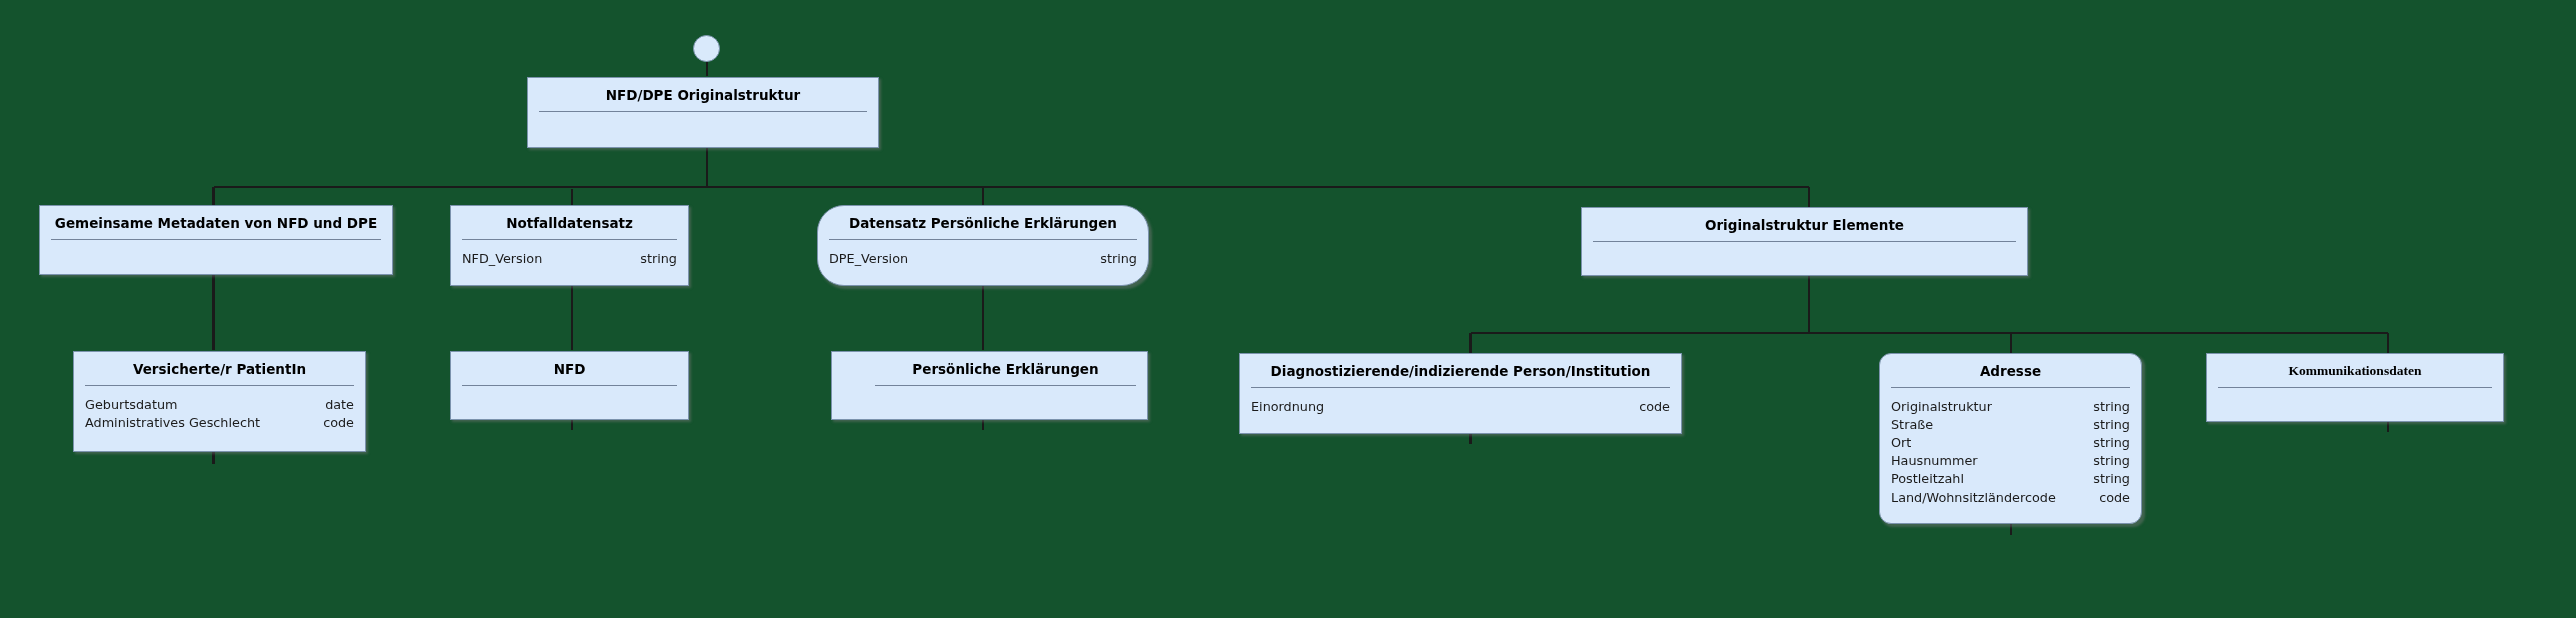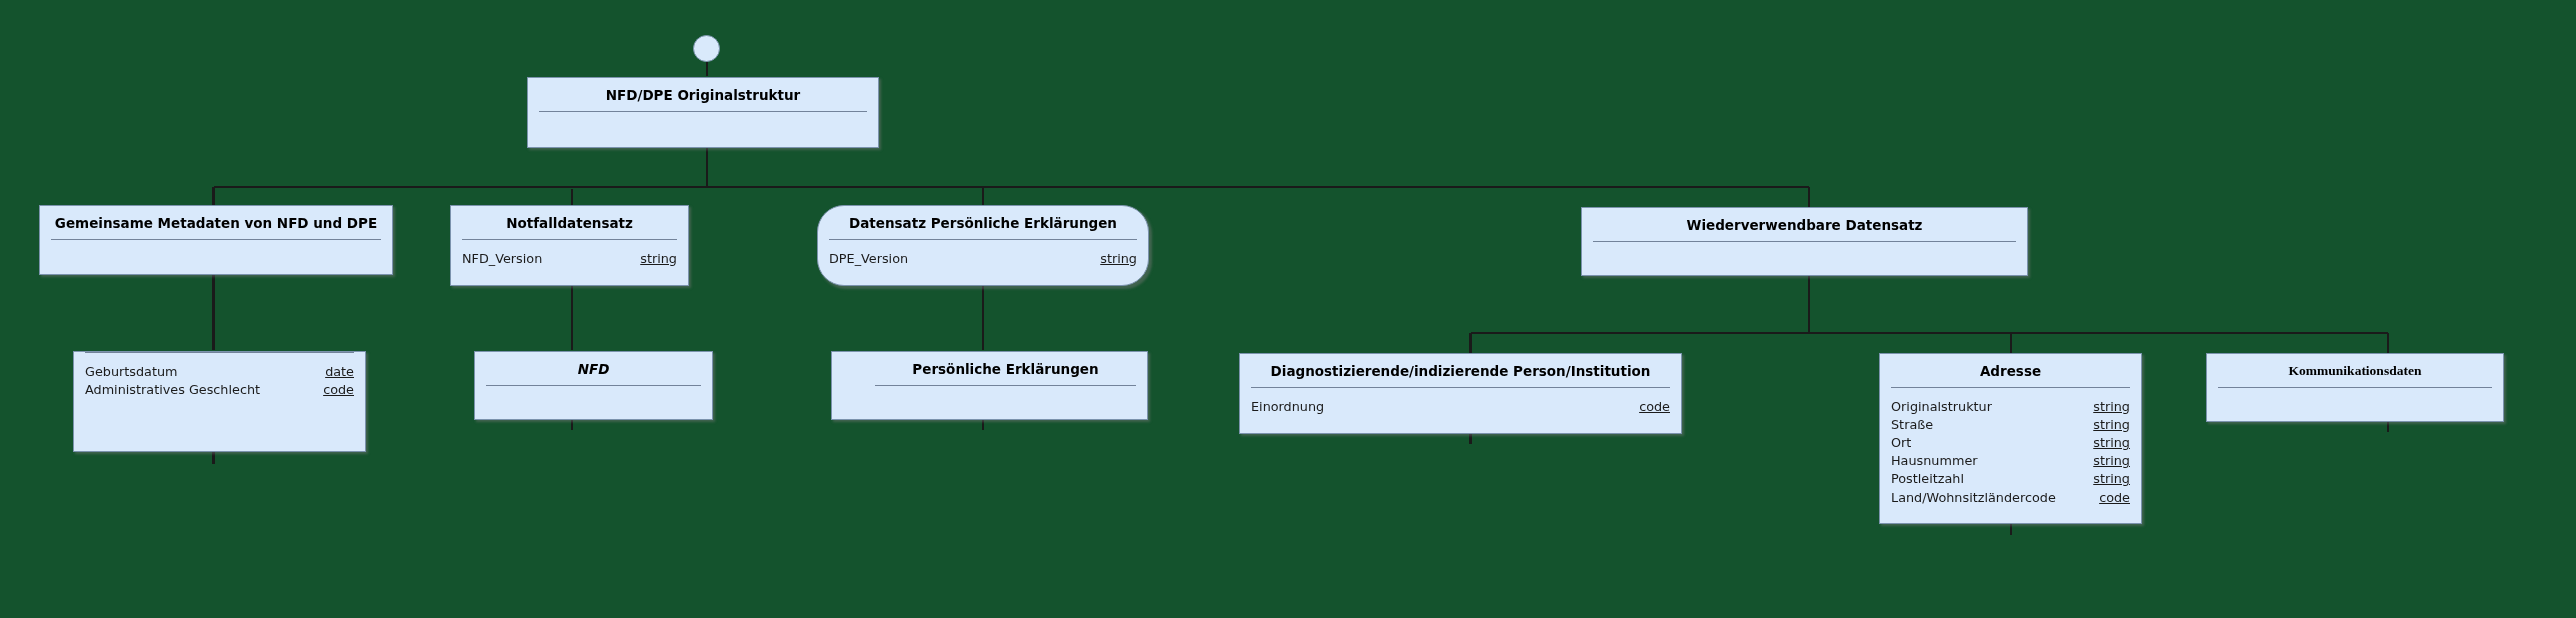--- a/index.html
+++ b/index.html
@@ -60,21 +60,20 @@
     color: #1b1b1b;
     line-height: 1.42;
     white-space: nowrap;
   }
   .attr-name {
     text-align: right;
   }
   .attr-type {
     text-align: center;
     padding-left: 19px;
-    text-decoration: underline;
   }
   .root-circle {
     position: absolute;
     width: 27px;
     height: 27px;
     border-radius: 50%;
     background: #d9e9fb;
     border: 0.8px solid #7b93ad;
     box-sizing: border-box;
     z-index: 6;
@@ -148,58 +147,59 @@
         <div class="uml-title">Datensatz Persönliche Erklärungen</div>
         <div class="uml-divider"></div>
         <div class="uml-attrs">
           <div class="attr-row">
             <span class="attr-name">DPE_Version</span>
             <span class="attr-type">string</span>
           </div>
         </div>
       </div>
       <div class="uml-box" style="left: 1581px; top: 207px; width: 447px; height: 69px;">
-        <div class="uml-title">Wiederverwendbare Datensatz</div>
+        <div class="uml-title">Originalstruktur Elemente</div>
         <div class="uml-divider"></div>
         <div class="uml-attrs"></div>
       </div>
       <div class="uml-box" style="left: 73px; top: 351px; width: 293px; height: 101px;">
+        <div class="uml-title">Versicherte/r PatientIn</div>
         <div class="uml-divider"></div>
         <div class="uml-attrs">
           <div class="attr-row">
             <span class="attr-name">Geburtsdatum</span>
             <span class="attr-type">date</span>
           </div>
           <div class="attr-row">
             <span class="attr-name">Administratives Geschlecht</span>
             <span class="attr-type">code</span>
           </div>
         </div>
       </div>
-      <div class="uml-box" style="left: 474px; top: 351px; width: 239px; height: 69px; font-style: italic;">
+      <div class="uml-box" style="left: 450px; top: 351px; width: 239px; height: 69px;">
         <div class="uml-title">NFD</div>
         <div class="uml-divider"></div>
         <div class="uml-attrs"></div>
       </div>
       <div class="uml-box" style="left: 831px; top: 351px; width: 317px; height: 69px; padding-left: 32px;">
         <div class="uml-title">Persönliche Erklärungen</div>
         <div class="uml-divider"></div>
         <div class="uml-attrs"></div>
       </div>
       <div class="uml-box" style="left: 1239px; top: 353px; width: 443px; height: 81px;">
         <div class="uml-title">Diagnostizierende/indizierende Person/Institution</div>
         <div class="uml-divider"></div>
         <div class="uml-attrs">
           <div class="attr-row">
             <span class="attr-name">Einordnung</span>
             <span class="attr-type">code</span>
           </div>
         </div>
       </div>
-      <div class="uml-box" style="left: 1879px; top: 353px; width: 263px; height: 171px;">
+      <div class="uml-box" style="left: 1879px; top: 353px; width: 263px; height: 171px; border-radius: 12px;">
         <div class="uml-title">Adresse</div>
         <div class="uml-divider"></div>
         <div class="uml-attrs">
           <div class="attr-row">
             <span class="attr-name">Originalstruktur</span>
             <span class="attr-type">string</span>
           </div>
           <div class="attr-row">
             <span class="attr-name">Straße</span>
             <span class="attr-type">string</span>

